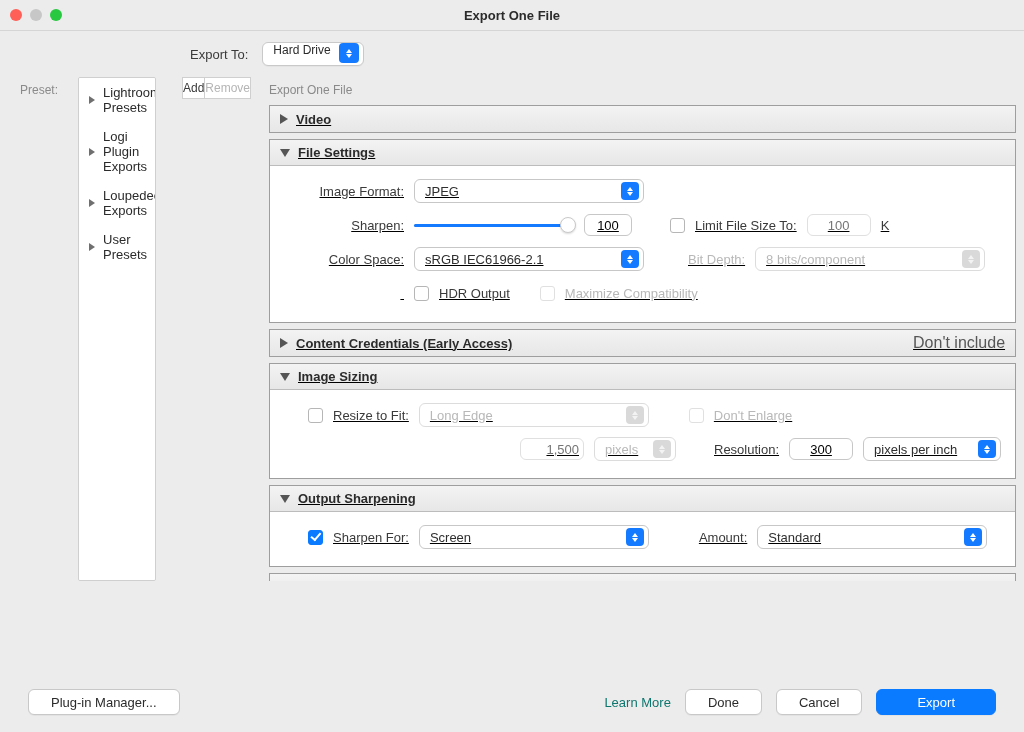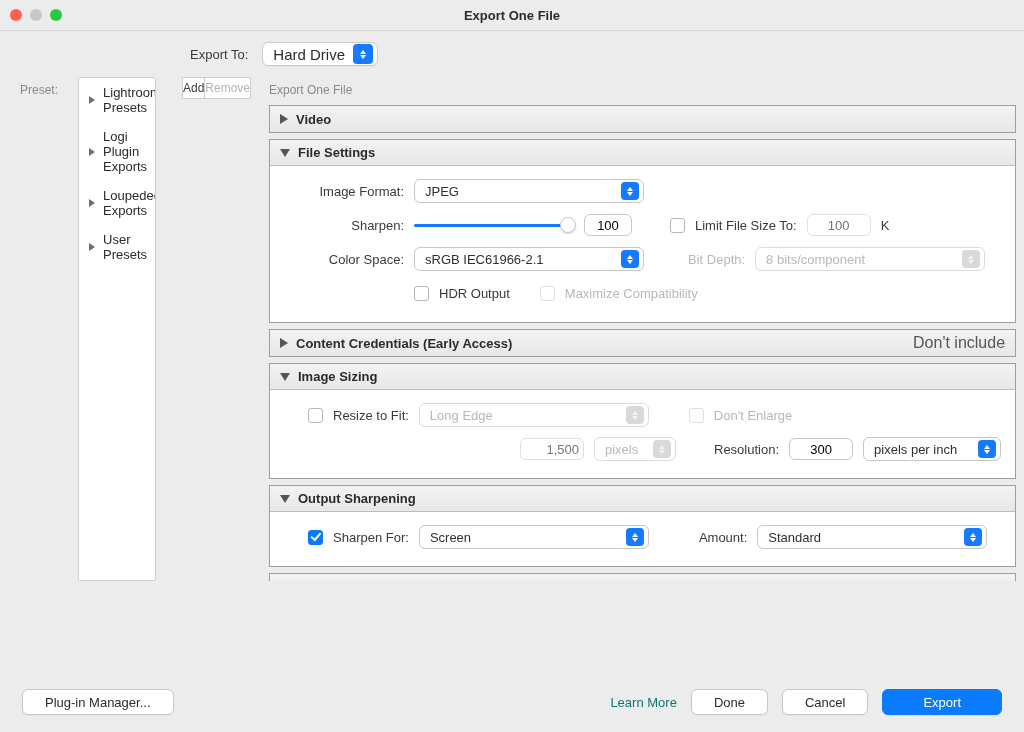--- a/index.html
+++ b/index.html
@@ -10,41 +10,41 @@
 .traffic { display: flex; gap: 8px; }
 .traffic span { width: 12px; height: 12px; border-radius: 50%; display: inline-block; }
 .tl-close { background:#ff5f57; } .tl-min { background:#c7c7c7; } .tl-zoom { background:#28c840; }
 .titlebar .title { position:absolute; left:0; right:0; text-align:center; font-weight:600; font-size:13px; color:#2b2b2b; pointer-events:none;}
 
 .sep { height:1px; background:#d5d5d5; }
 
 
 .export-to-bar { height:46px; display:flex; align-items:center; justify-content:flex-start; padding-left:190px; gap:14px; }
 .export-to-bar .lbl { font-size:13px; color:#3a3a3a; }
-.popup-btn { background:#fff; border:1px solid #c9c9c9; border-radius:6px; height:24px; display:inline-flex; align-items:center; padding:0 4px 0 10px; font-size:15px; color:#2b2b2b; box-shadow:0 1px 0 rgba(0,0,0,.03); }
+.popup-btn { background:#fff; border:1px solid #c9c9c9; border-radius:6px; height:24px; display:inline-flex; padding:0 4px 0 10px; font-size:12px; color:#2b2b2b; box-shadow:0 1px 0 rgba(0,0,0,.03); }
 .stepper { width:18px; height:18px; border-radius:4px; background:#147aff; margin-left:8px; display:flex; flex-direction:column; align-items:center; justify-content:center; }
 .stepper::before { content:""; border-left:3px solid transparent; border-right:3px solid transparent; border-bottom:4px solid #fff; margin-bottom:1px;}
 .stepper::after  { content:""; border-left:3px solid transparent; border-right:3px solid transparent; border-top:4px solid #fff; }
 .stepper.large { width:20px; height:20px; }
 
 
 .body { display:flex; height:504px; }
 .sidebar { width:257px; display:flex; }
 .sidebar .preset-lbl { font-size:12px; color:#8a8a8a; padding:6px 0 6px 20px; }
 .preset-box { flex:1; margin:0 6px 0 20px; background:#fff; border:1px solid #cfcfcf; border-radius:2px; overflow:auto; }
 .preset-item { display:flex; align-items:center; gap:8px; padding:7px 10px; font-size:13px; color:#2b2b2b; cursor:default; }
 .chev { width:0; height:0; border-top:4px solid transparent; border-bottom:4px solid transparent; border-left:6px solid #6f6f6f; }
 .side-btns { display:flex; margin:0 6px 0 20px; }
 .side-btns button { flex:1; height:22px; background:#fff; border:1px solid #cfcfcf; font-size:12px; color:#3a3a3a; }
 .side-btns button.disabled { color:#b5b5b5; }
 .side-btns button:first-child { border-top-left-radius:0; border-right:none; }
 
 .main { flex:1; display:flex; flex-direction:column; padding:0 18px 0 12px; position:relative; }
 .main-title { font-size:12px; color:#8a8a8a; padding:6px 0 8px 0; }
-.panels { flex:1; overflow:auto; }
+.panels { flex:1; overflow:auto;text-decoration:underline; }
 .scroll-ind { position:absolute; right:2px; top:150px; width:7px; height:170px; background:#bdbdbd; border-radius:4px; }
 
 .panel { border:1px solid #9e9e9e; margin-bottom:6px; background:#fff; }
 .panel-head { background:linear-gradient(#f3f3f3,#e7e7e7); border-bottom:1px solid #bcbcbc; height:26px; display:flex; align-items:center; padding:0 10px; gap:8px; font-size:13px; }
 .panel-head.closed { border-bottom:none; }
 .panel-head .t { font-weight:700; color:#2b2b2b; flex:0 0 auto; }
 .panel-head .right { margin-left:auto; font-size:16px; color:#565656; }
 .tri-right { width:0;height:0;border-top:5px solid transparent;border-bottom:5px solid transparent;border-left:8px solid #555; }
 .tri-down  { width:0;height:0;border-left:5px solid transparent;border-right:5px solid transparent;border-top:8px solid #555; }
 
@@ -70,21 +70,21 @@
 .chk.disabled { border-color:#e0e0e0; }
 .chk-lbl { font-size:13px; color:#3a3a3a; }
 .chk-lbl.disabled { color:#b8b8b8; }
 
 .slider { position:relative; width:160px; height:18px; }
 .slider .track { position:absolute; top:8px; left:0; right:0; height:3px; background:#d0d0d0; border-radius:2px; }
 .slider .fill  { position:absolute; top:8px; left:0; width:96%; height:3px; background:#147aff; border-radius:2px; }
 .slider .thumb { position:absolute; top:1px; left:calc(96% - 8px); width:16px; height:16px; background:#fff; border:1px solid #c9c9c9; border-radius:50%; box-shadow:0 1px 2px rgba(0,0,0,.15); }
 
 
-.footer { position:absolute; left:0; right:0; bottom:0; height:60px; display:flex; align-items:center; padding:0 22px; gap:14px; }
+.footer { position:absolute; left:0; right:0; bottom:0; height:60px; display:flex; align-items:center; padding:0 28px; gap:14px; }
 .footer .spacer { flex:1; }
 .btn { height:26px; padding:0 22px; border-radius:6px; border:1px solid #c8c8c8; background:#fff; font-size:13px; color:#2b2b2b; box-shadow:0 1px 0 rgba(0,0,0,.04); }
 .btn.primary { background:#0a7aff; border-color:#0a7aff; color:#fff; padding:0 40px; }
 .link { color:#0f766e; font-size:13px; text-decoration:none; }
 
 </style>
 </head>
 <body>
 
 <div class="titlebar">

